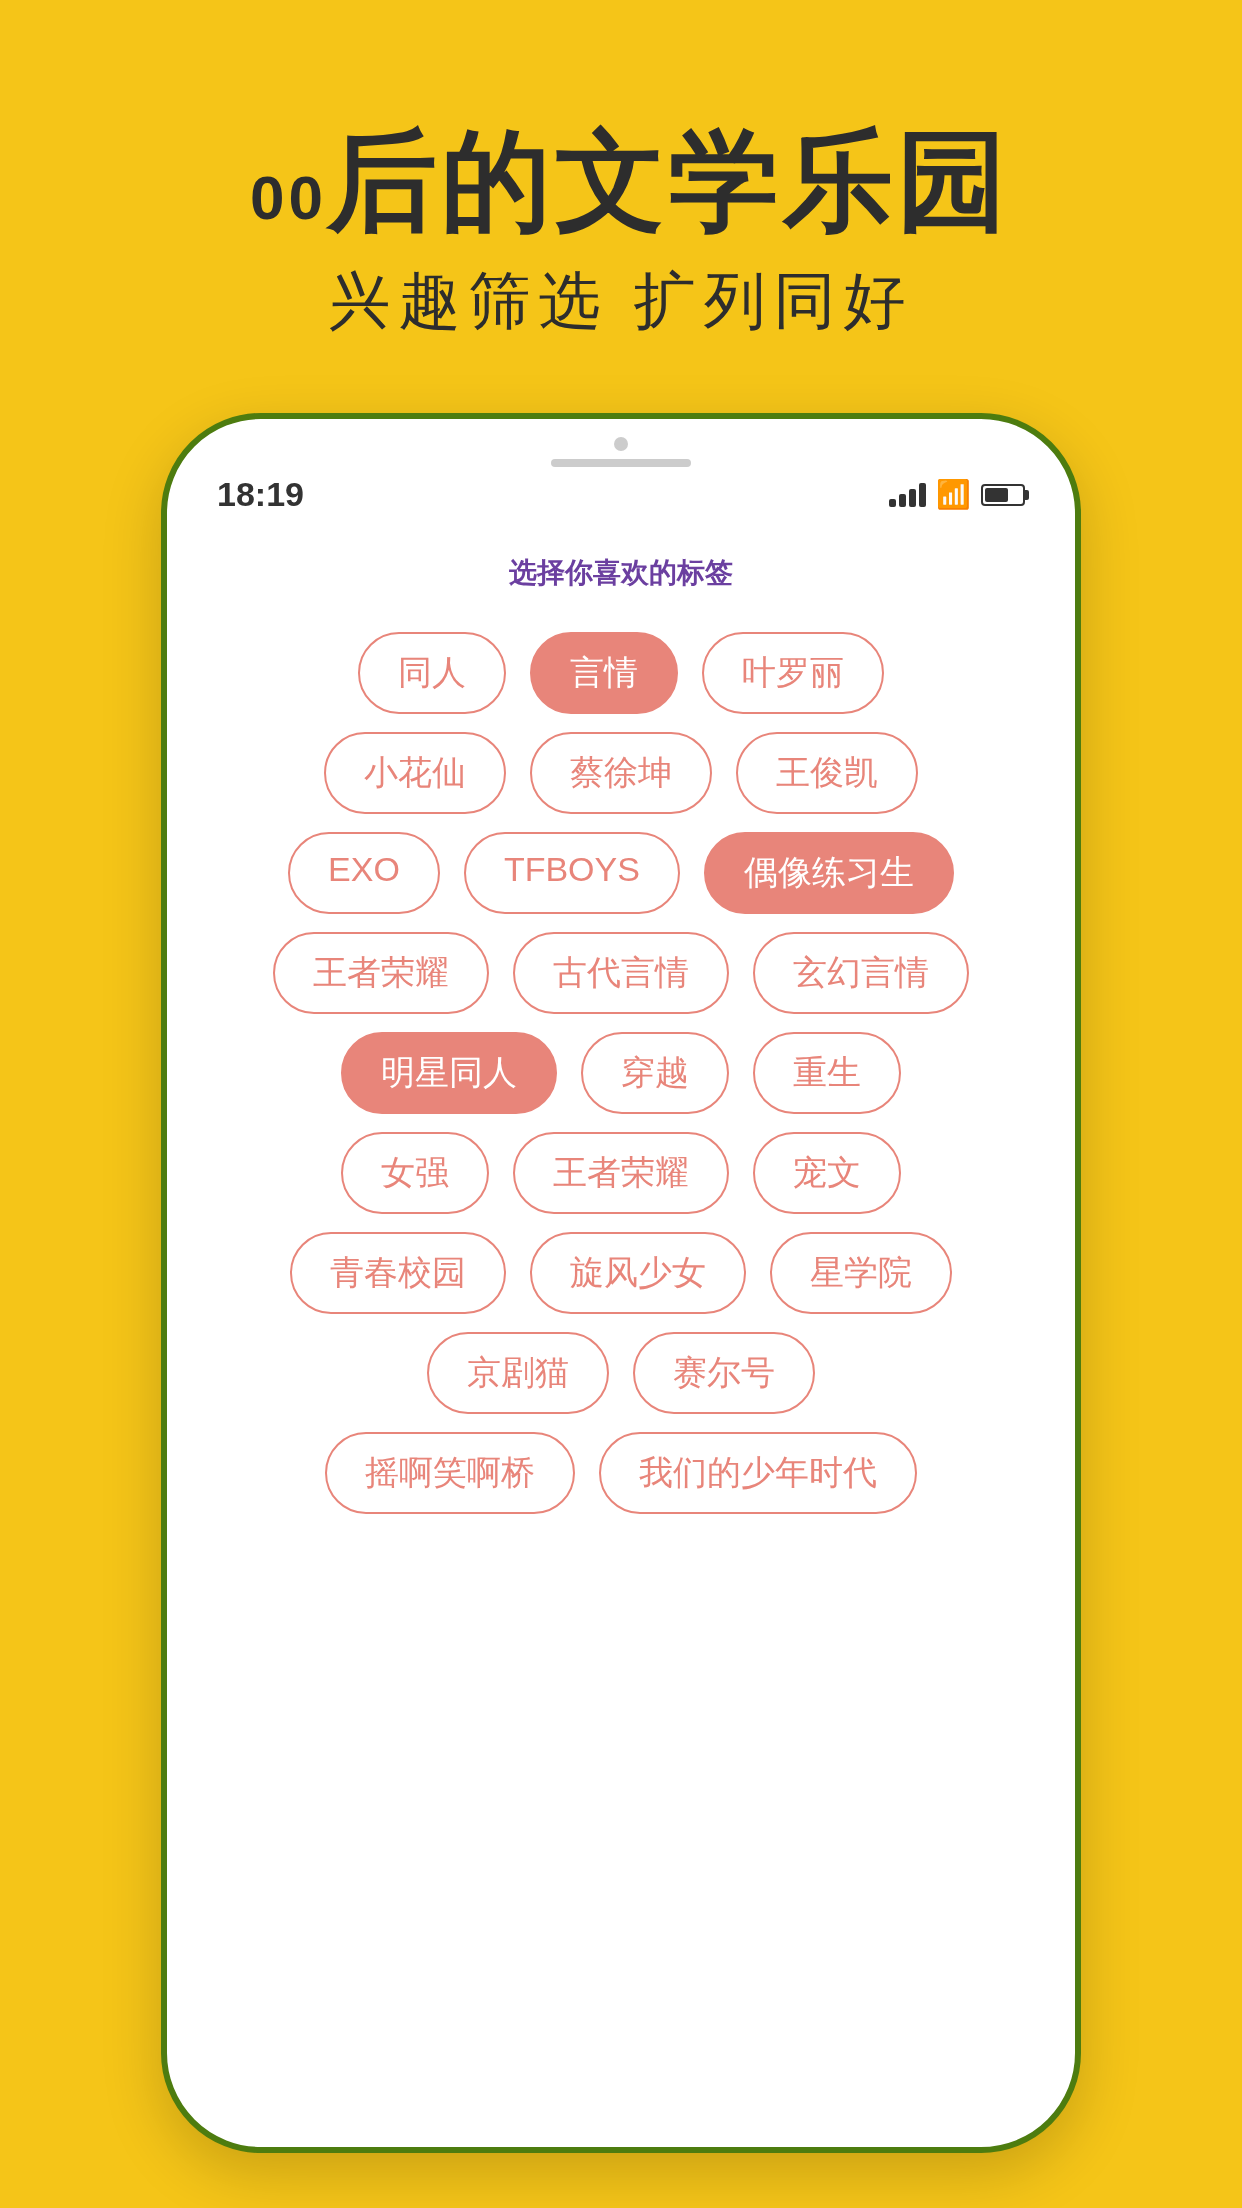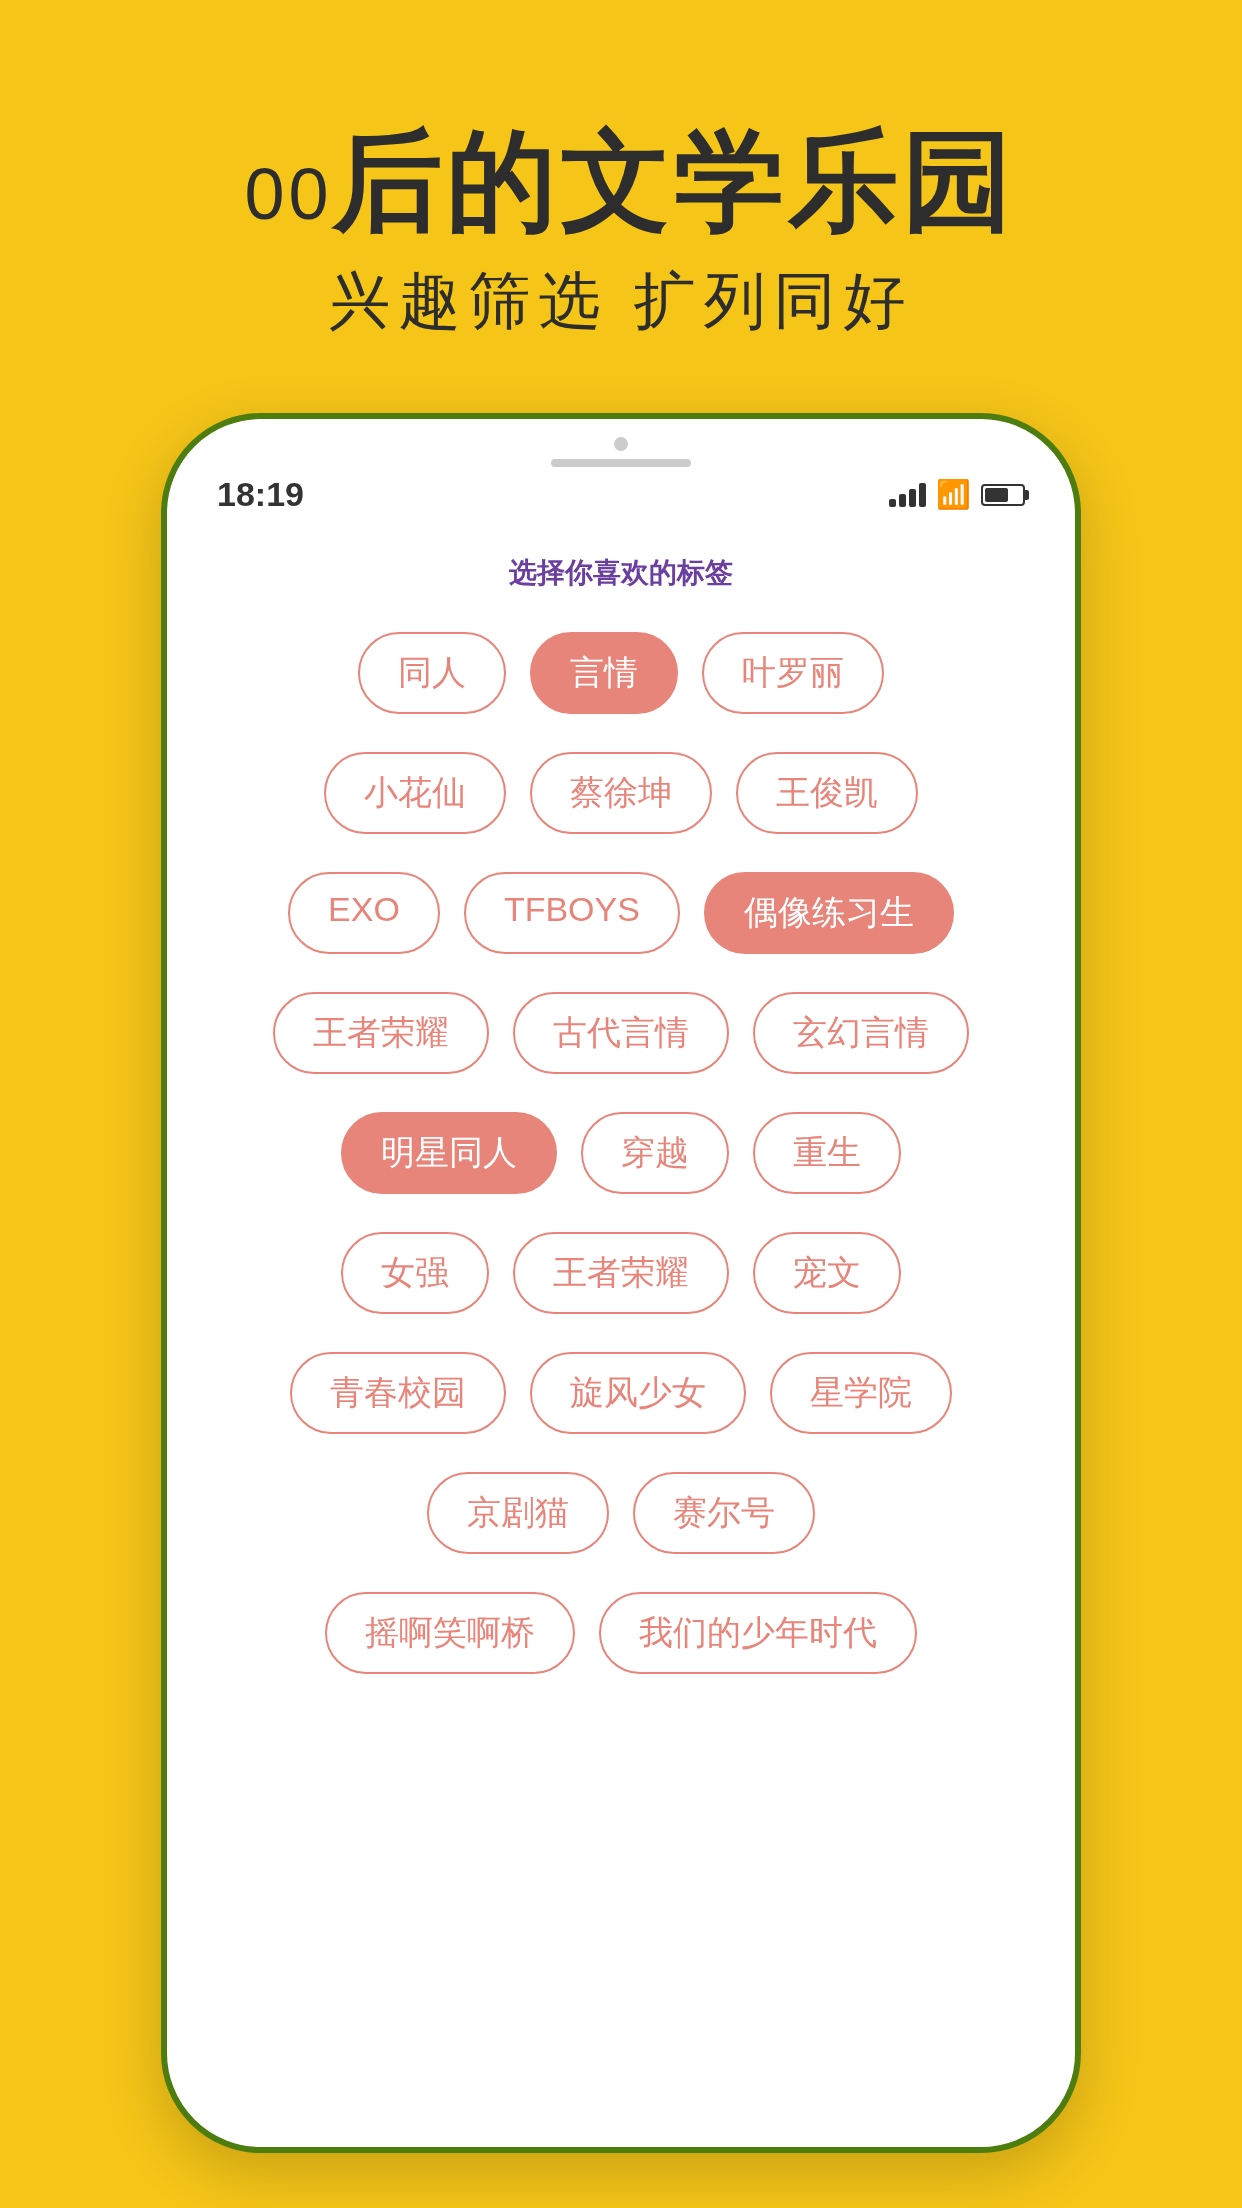--- a/index.html
+++ b/index.html
@@ -22,22 +22,22 @@
 
     .title-line {
       font-size: 110px;
       font-weight: 900;
       color: #2d2d2d;
       letter-spacing: 4px;
       line-height: 1.1;
     }
 
     .title-line .oo {
-      font-size: 72px;
-      font-weight: 400;
+      font-size: 62px;
+      font-weight: 700;
       color: #2d2d2d;
       margin-left: 19px;
     }
 
     .subtitle-line {
       font-size: 62px;
       color: #2d2d2d;
       margin-top: 18px;
       letter-spacing: 8px;
       font-weight: 500;
@@ -158,21 +158,21 @@
       color: #6B3FA0;
       margin-top: 40px;
       margin-bottom: 40px;
     }
 
     
     .tags-container {
       padding: 0 50px;
       display: flex;
       flex-direction: column;
-      gap: 38px;
+      gap: 18px;
       flex: 1;
     }
 
     .tags-row {
       display: flex;
       justify-content: center;
       gap: 24px;
       flex-wrap: nowrap;
     }
 

